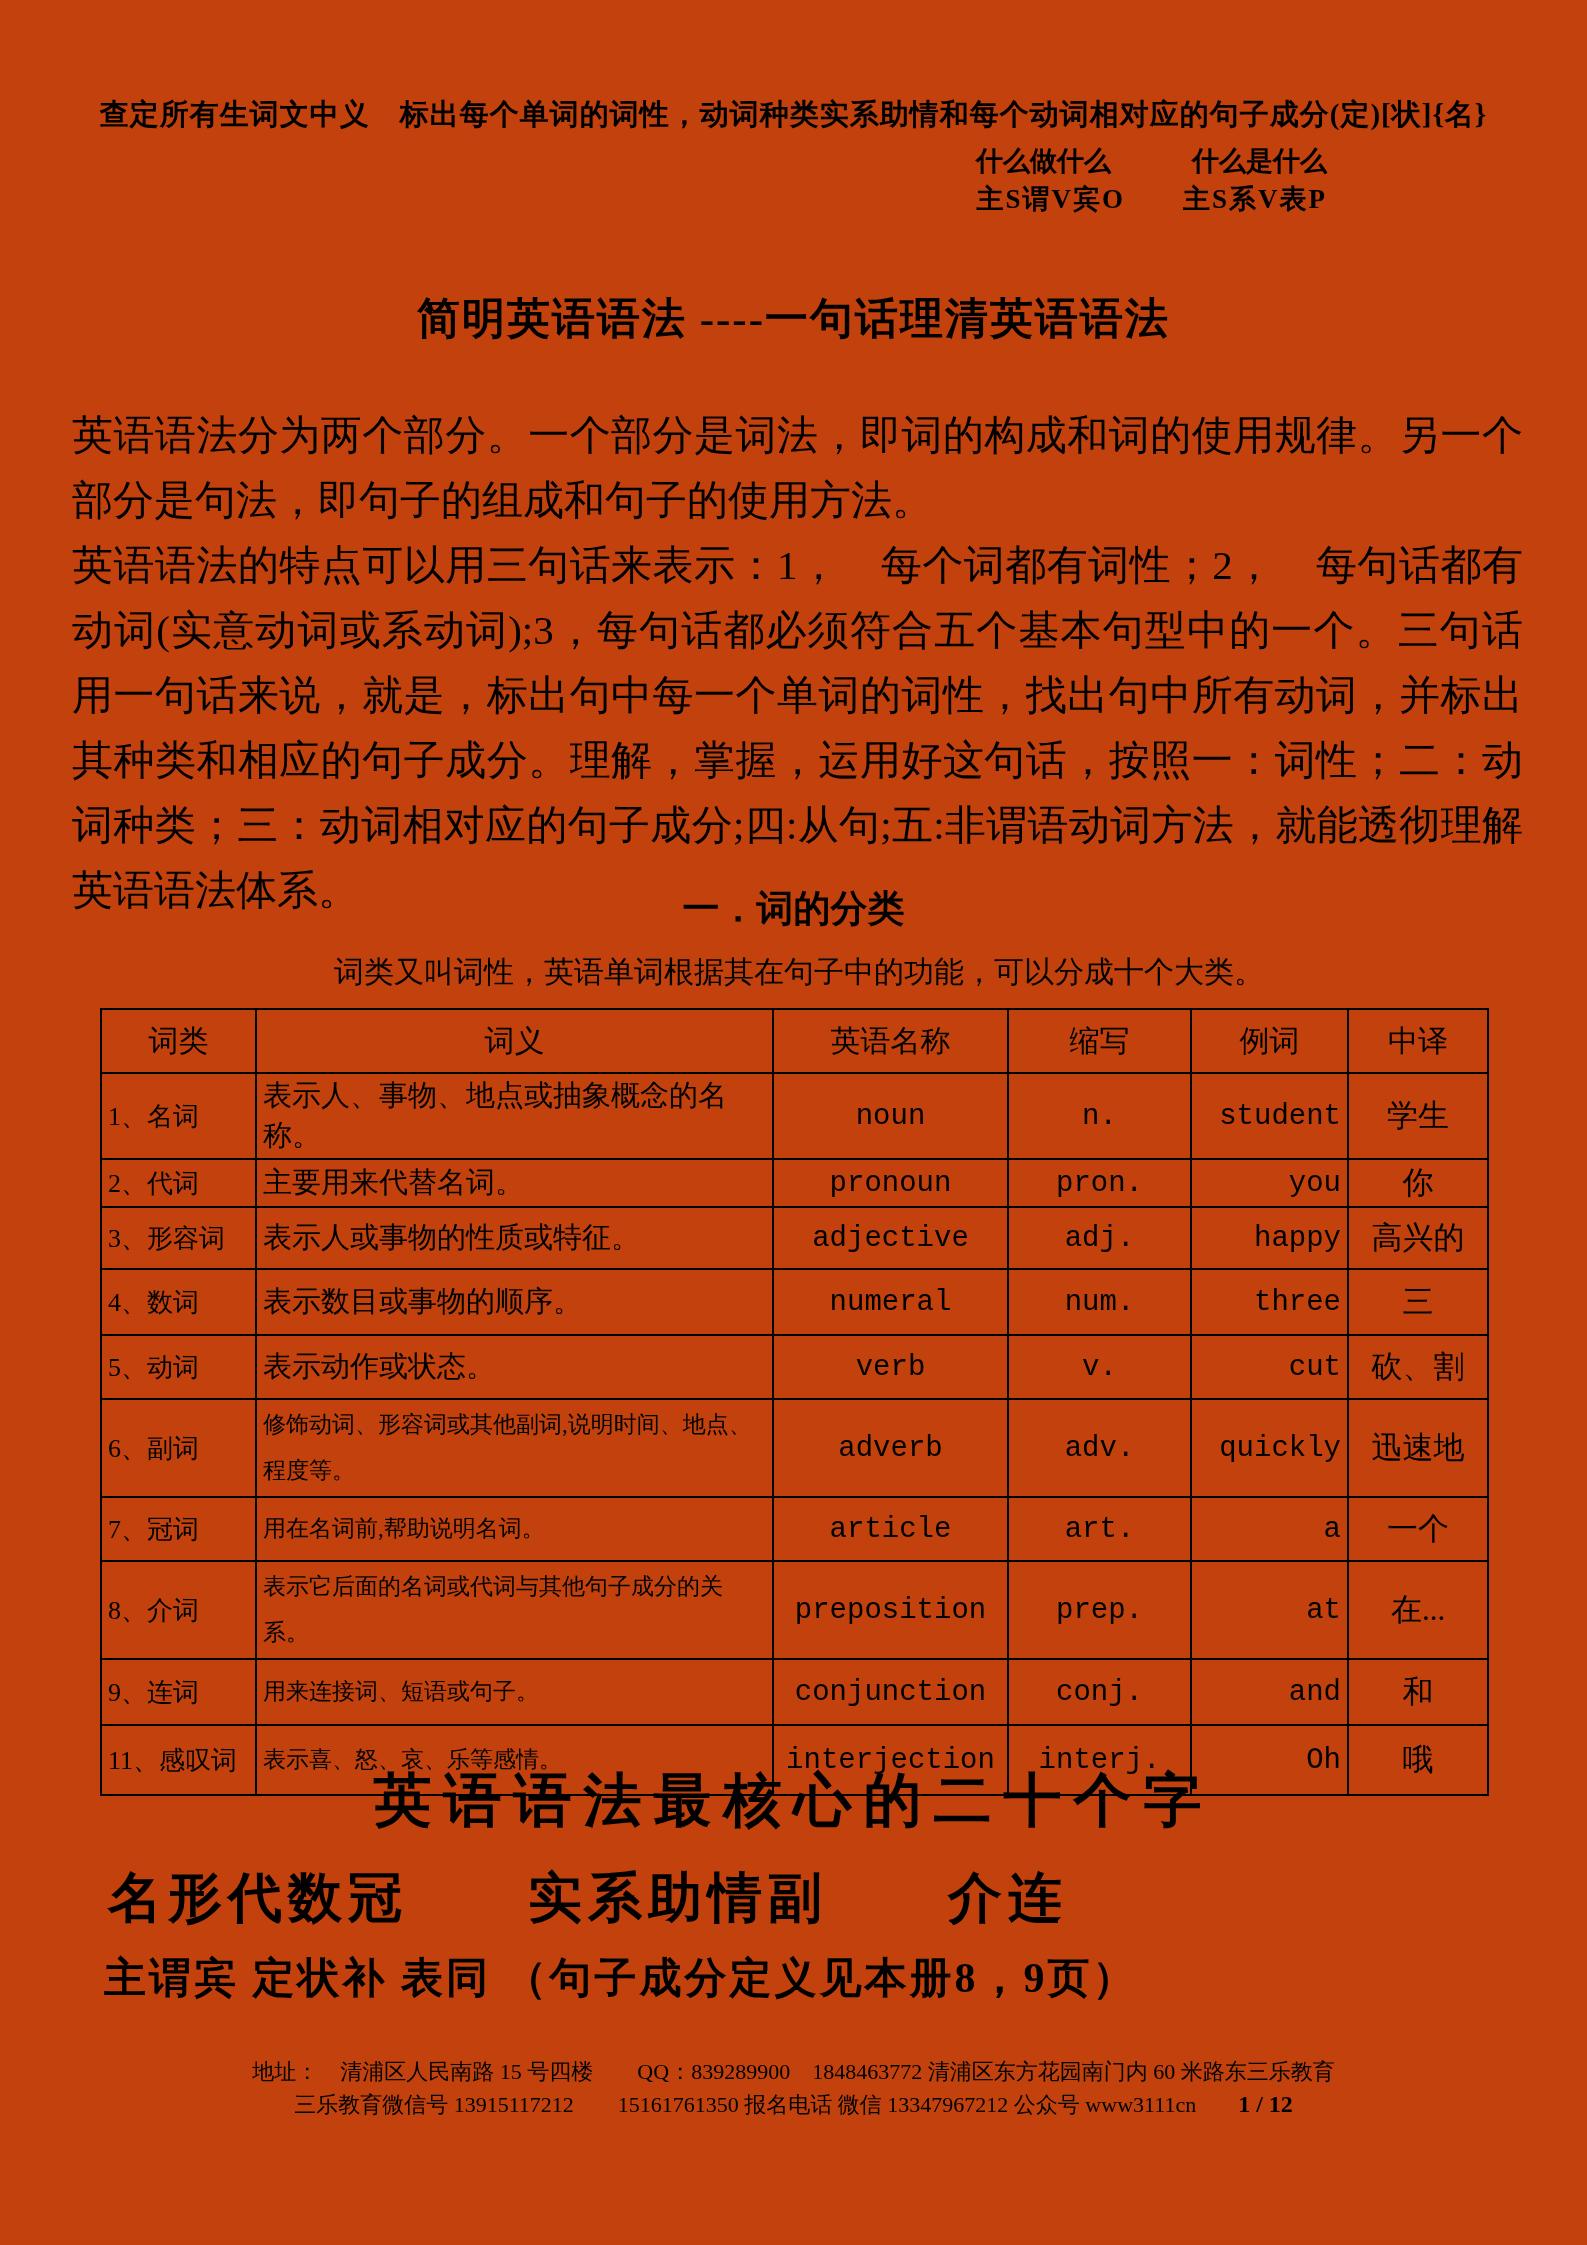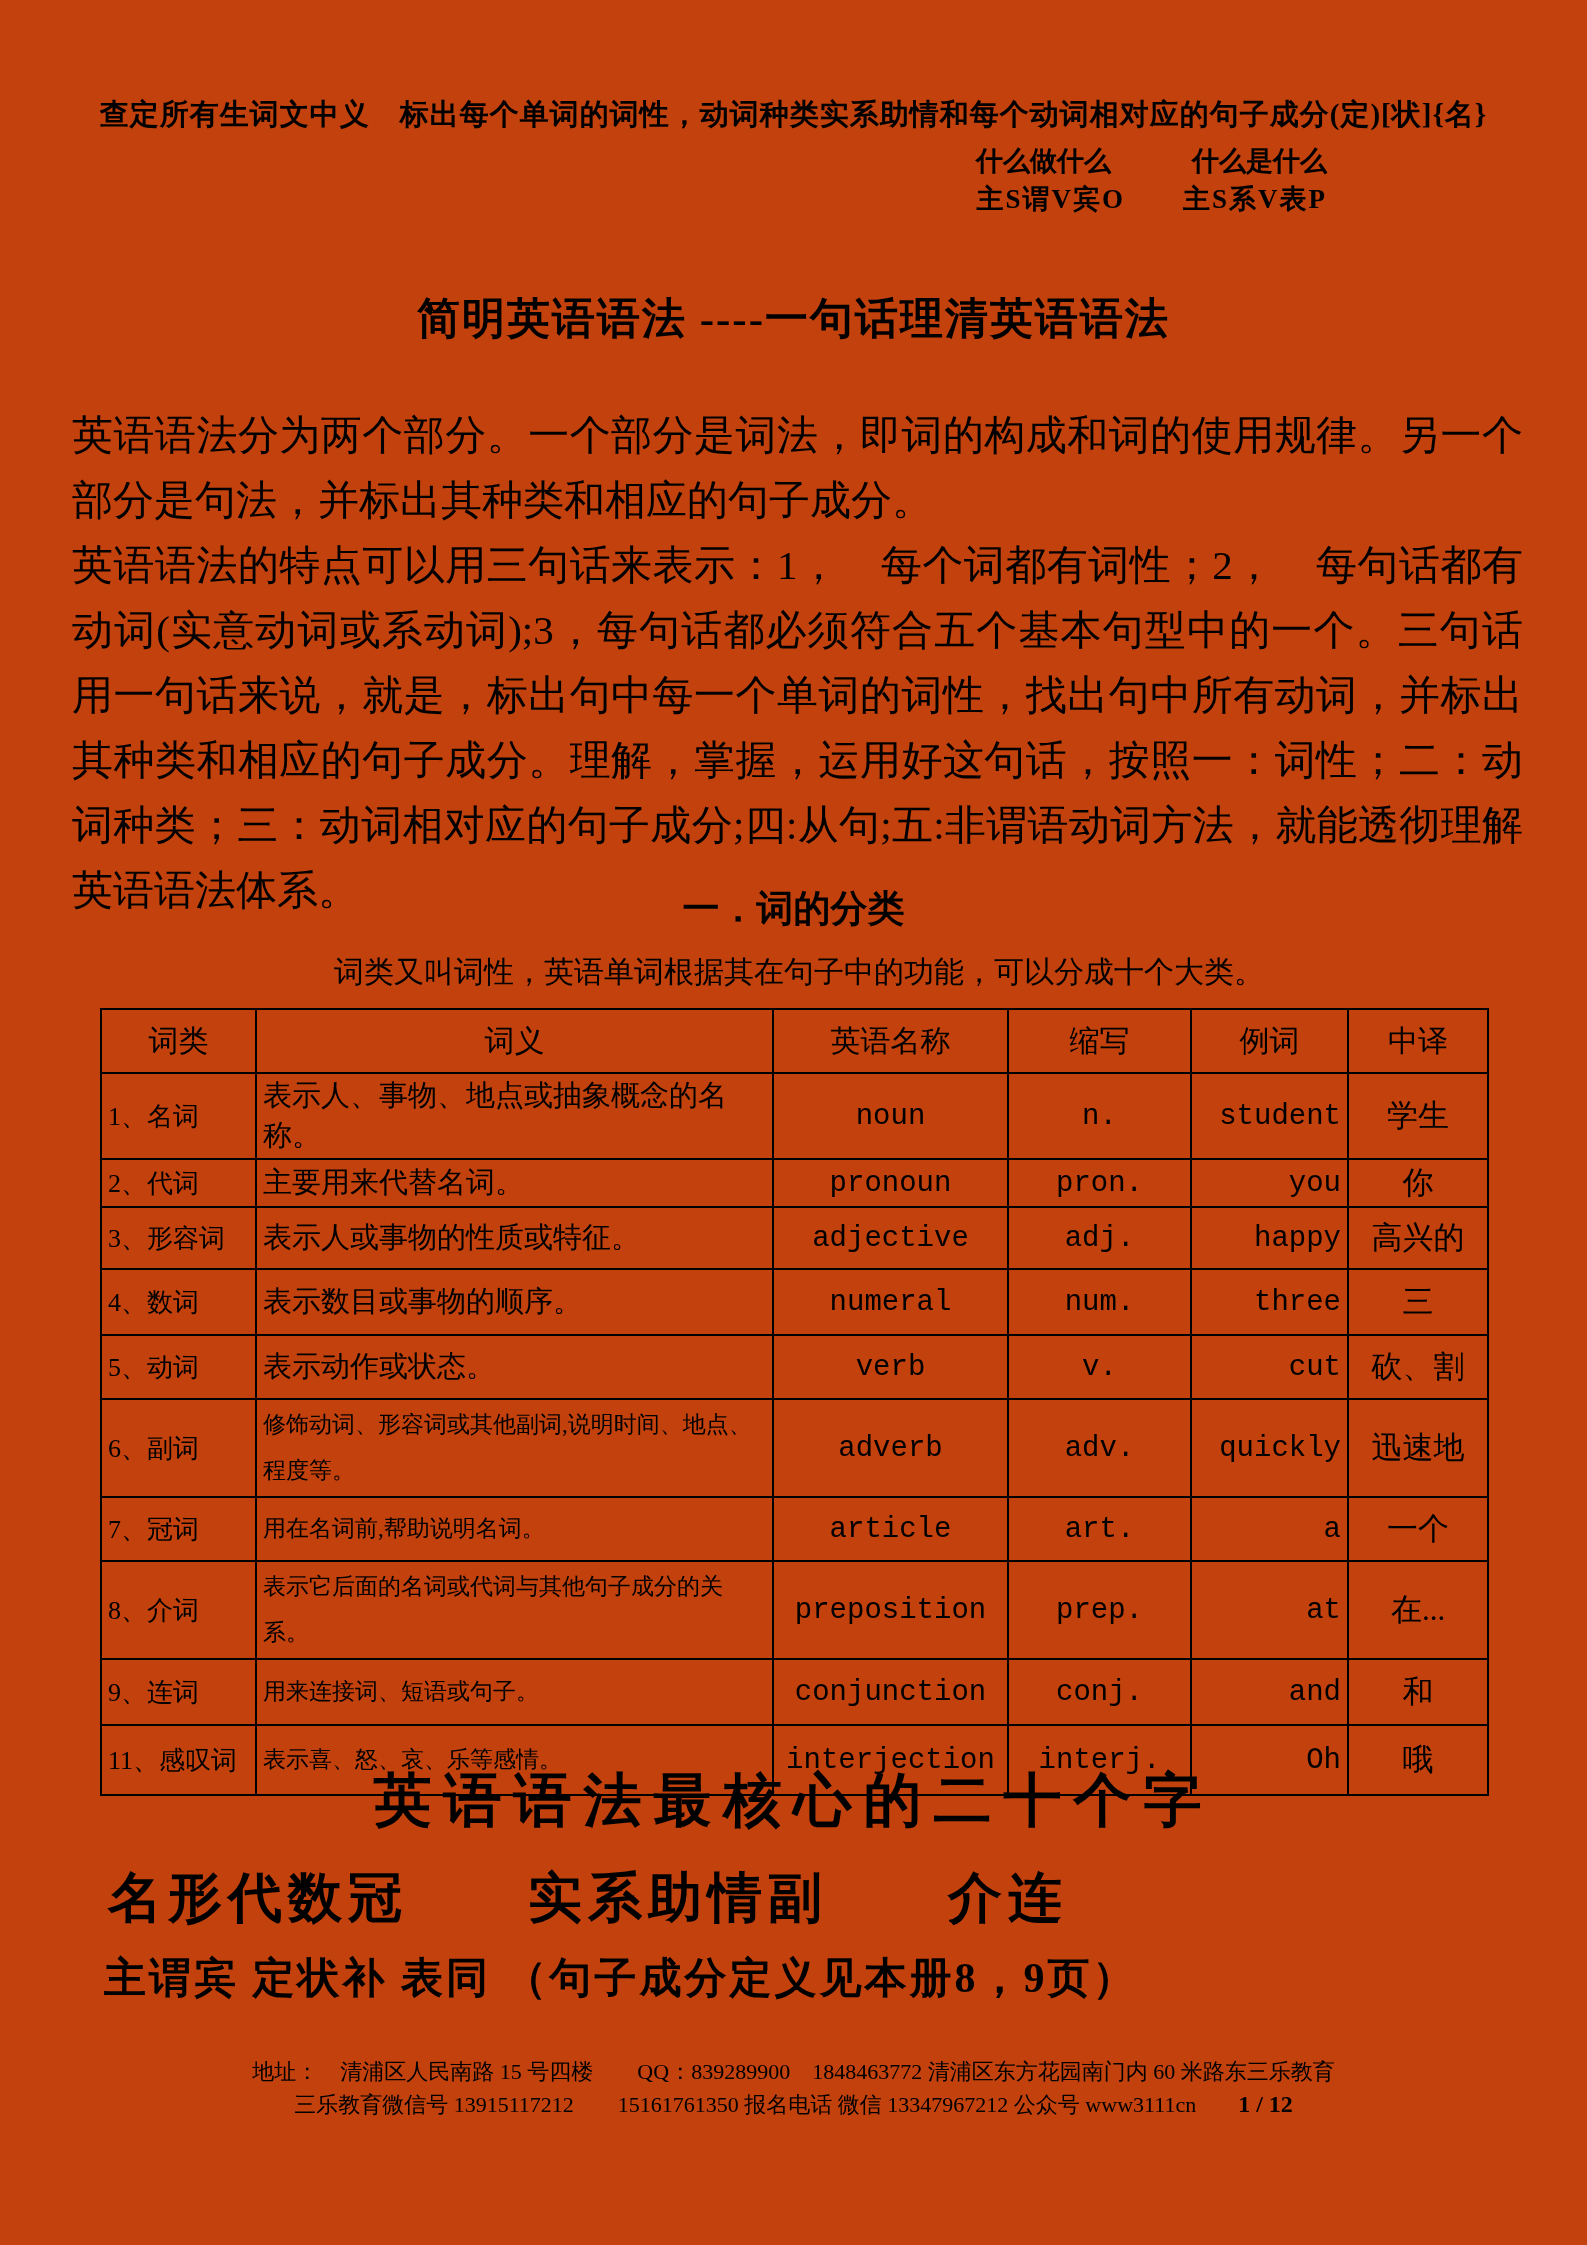--- a/index.html
+++ b/index.html
@@ -73,21 +73,21 @@
 
   <div class="header-note">
     <div class="hn1">查定所有生词文中义　标出每个单词的词性，动词种类实系助情和每个动词相对应的句子成分(定)[状]{名}</div>
     <div class="hn2">什么做什么　　　什么是什么</div>
     <div class="hn3">主S谓V宾O　　主S系V表P</div>
   </div>
 
   <div class="doc-title">简明英语语法 ----一句话理清英语语法</div>
 
   <div class="intro">
-    <p>英语语法分为两个部分。一个部分是词法，即词的构成和词的使用规律。另一个部分是句法，并标出其种类和相应的句子成分。</p>
+    <p>英语语法分为两个部分。一个部分是词法，即词的构成和词的使用规律。另一个部分是句法，即句子的组成和句子的使用方法。</p>
     <p>英语语法的特点可以用三句话来表示：1，　每个词都有词性；2，　每句话都有动词(实意动词或系动词);3，每句话都必须符合五个基本句型中的一个。三句话用一句话来说，就是，标出句中每一个单词的词性，找出句中所有动词，并标出其种类和相应的句子成分。理解，掌握，运用好这句话，按照一：词性；二：动词种类；三：动词相对应的句子成分;四:从句;五:非谓语动词方法，就能透彻理解英语语法体系。</p>
   </div>
 
   <div class="section-heading">一．词的分类</div>
   <div class="section-subtitle">词类又叫词性，英语单词根据其在句子中的功能，可以分成十个大类。</div>
 
   <table class="pos">
     <colgroup>
       <col class="w1">
         <col class="w2">

